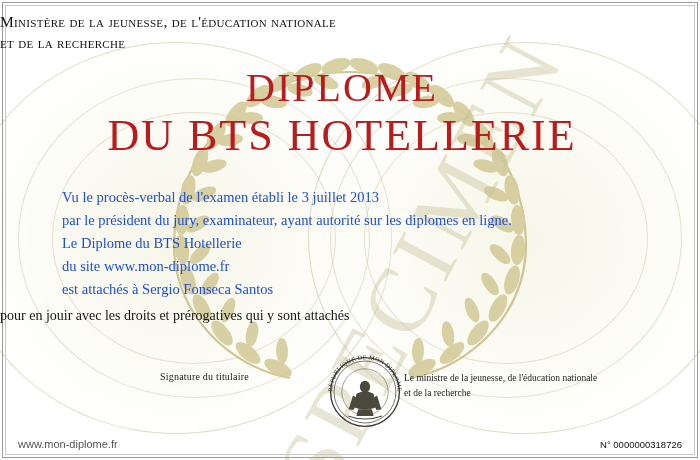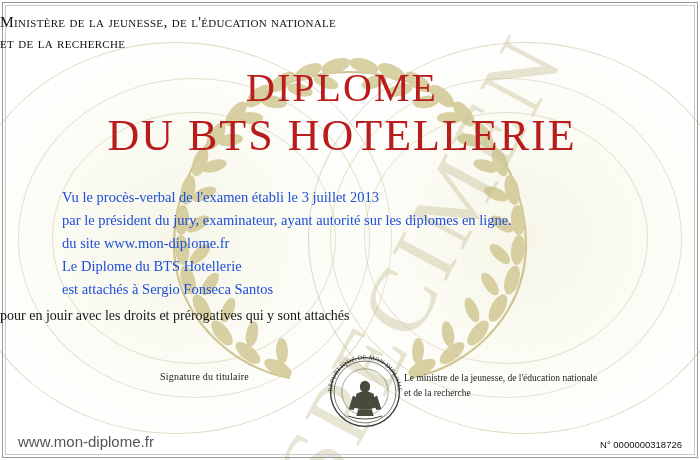--- a/index.html
+++ b/index.html
@@ -162,21 +162,21 @@
     left: 322px;
     top: 349px;
     width: 86px;
     height: 86px;
   }
 
   .footer-left {
     position: absolute;
     left: 18px;
     bottom: 10px;
-    font-size: 15px;
+    font-size: 11px;
     color: #555;
     font-family: "Liberation Sans", sans-serif;
   }
   .footer-right {
     position: absolute;
     right: 18px;
     bottom: 10px;
     font-size: 9.5px;
     color: #111;
     font-family: Liberation Sans, sans-serif;
@@ -283,22 +283,22 @@
     </div>
 
     <div class="title">
       <span class="t1">DIPLOME</span>
       <span class="t2">DU BTS HOTELLERIE</span>
     </div>
 
     <div class="body-text">
       <span class="line">Vu le procès-verbal de l'examen établi le 3 juillet 2013</span>
       <span class="line">par le président du jury, examinateur, ayant autorité sur les diplomes en ligne.</span>
+      <span class="line">Le Diplome du BTS Hotellerie</span>
       <span class="line">du site www.mon-diplome.fr</span>
-      <span class="line">Le Diplome du BTS Hotellerie</span>
       <span class="line">est attachés à Sergio Fonseca Santos</span>
     </div>
 
     <div class="rights">pour en jouir avec les droits et prérogatives qui y sont attachés</div>
 
     <div class="sig-left">Signature du titulaire</div>
 
     <div class="sig-right">
       <span>Le ministre de la jeunesse, de l'éducation nationale</span>
       <span class="l2">et de la recherche</span>

